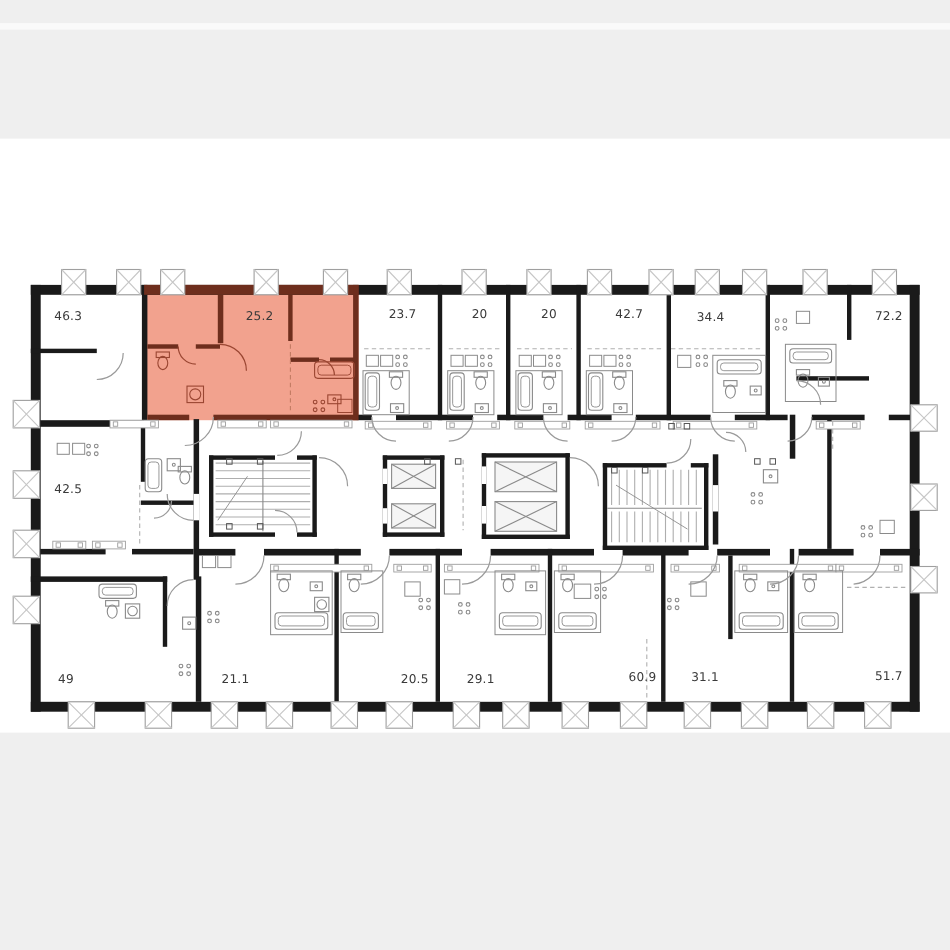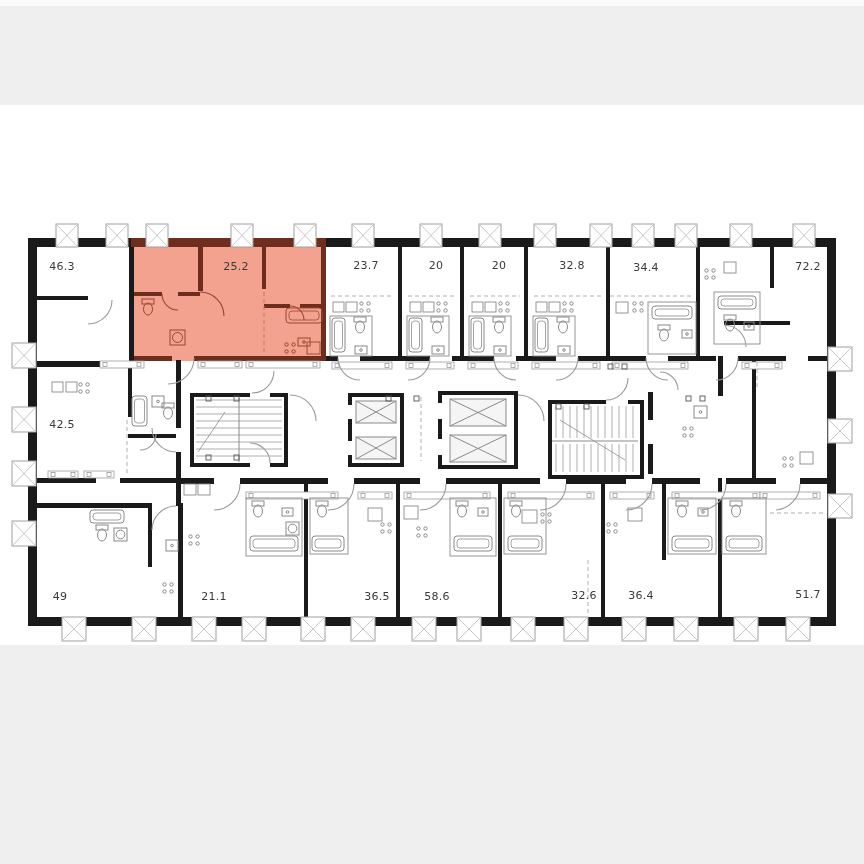--- a/index.html
+++ b/index.html
@@ -1,17 +1,17 @@
 <!DOCTYPE html>
 <html><head>
 <meta charset="utf-8">
 <style>
   html,body{margin:0;padding:0;background:#efefef;}
   .stage{position:relative;width:864px;height:684px;background:#efefef;overflow:hidden;
-         font-family:"DejaVu Sans", sans-serif;}
+         font-family:"DejaVu Sans", sans-serif;margin-top:21px;}
   .stage svg{position:absolute;left:0;top:0;}
   .apt-region{position:absolute;background:transparent;cursor:pointer;}
   .apt-label{position:absolute;transform:translate(-50%,-50%);font-size:11px;color:#3a3a3a;
              letter-spacing:.2px;white-space:nowrap;pointer-events:none;}
 </style>
 </head>
 <body>
 
 <div class="stage">
   <svg id="plan-svg" width="864" height="864" viewBox="0 0 864 864">
@@ -565,24 +565,24 @@
   <div class="apt-region" style="left:400px;top:486px;width:97px;height:129px"></div>
   <div class="apt-region" style="left:502px;top:486px;width:98px;height:129px"></div>
   <div class="apt-region" style="left:605px;top:486px;width:112px;height:129px"></div>
   <div class="apt-region" style="left:722px;top:486px;width:104px;height:129px"></div>
 
   <span class="apt-label" style="left:62px;top:266px">46.3</span>
   <span class="apt-label" style="left:236px;top:266px">25.2</span>
   <span class="apt-label" style="left:366px;top:265px">23.7</span>
   <span class="apt-label" style="left:436px;top:265px">20</span>
   <span class="apt-label" style="left:499px;top:265px">20</span>
-  <span class="apt-label" style="left:572px;top:265px">32.8</span>
+  <span class="apt-label" style="left:572px;top:265px">42.7</span>
   <span class="apt-label" style="left:646px;top:267px">34.4</span>
   <span class="apt-label" style="left:808px;top:266px">72.2</span>
   <span class="apt-label" style="left:62px;top:424px">42.5</span>
   <span class="apt-label" style="left:60px;top:596px">49</span>
   <span class="apt-label" style="left:214px;top:596px">21.1</span>
-  <span class="apt-label" style="left:377px;top:596px">36.5</span>
-  <span class="apt-label" style="left:437px;top:596px">58.6</span>
-  <span class="apt-label" style="left:584px;top:595px">32.6</span>
-  <span class="apt-label" style="left:641px;top:595px">36.4</span>
+  <span class="apt-label" style="left:377px;top:596px">20.5</span>
+  <span class="apt-label" style="left:437px;top:596px">29.1</span>
+  <span class="apt-label" style="left:584px;top:595px">60.9</span>
+  <span class="apt-label" style="left:641px;top:595px">31.1</span>
   <span class="apt-label" style="left:808px;top:594px">51.7</span>
 </div>
 
 </body></html>

